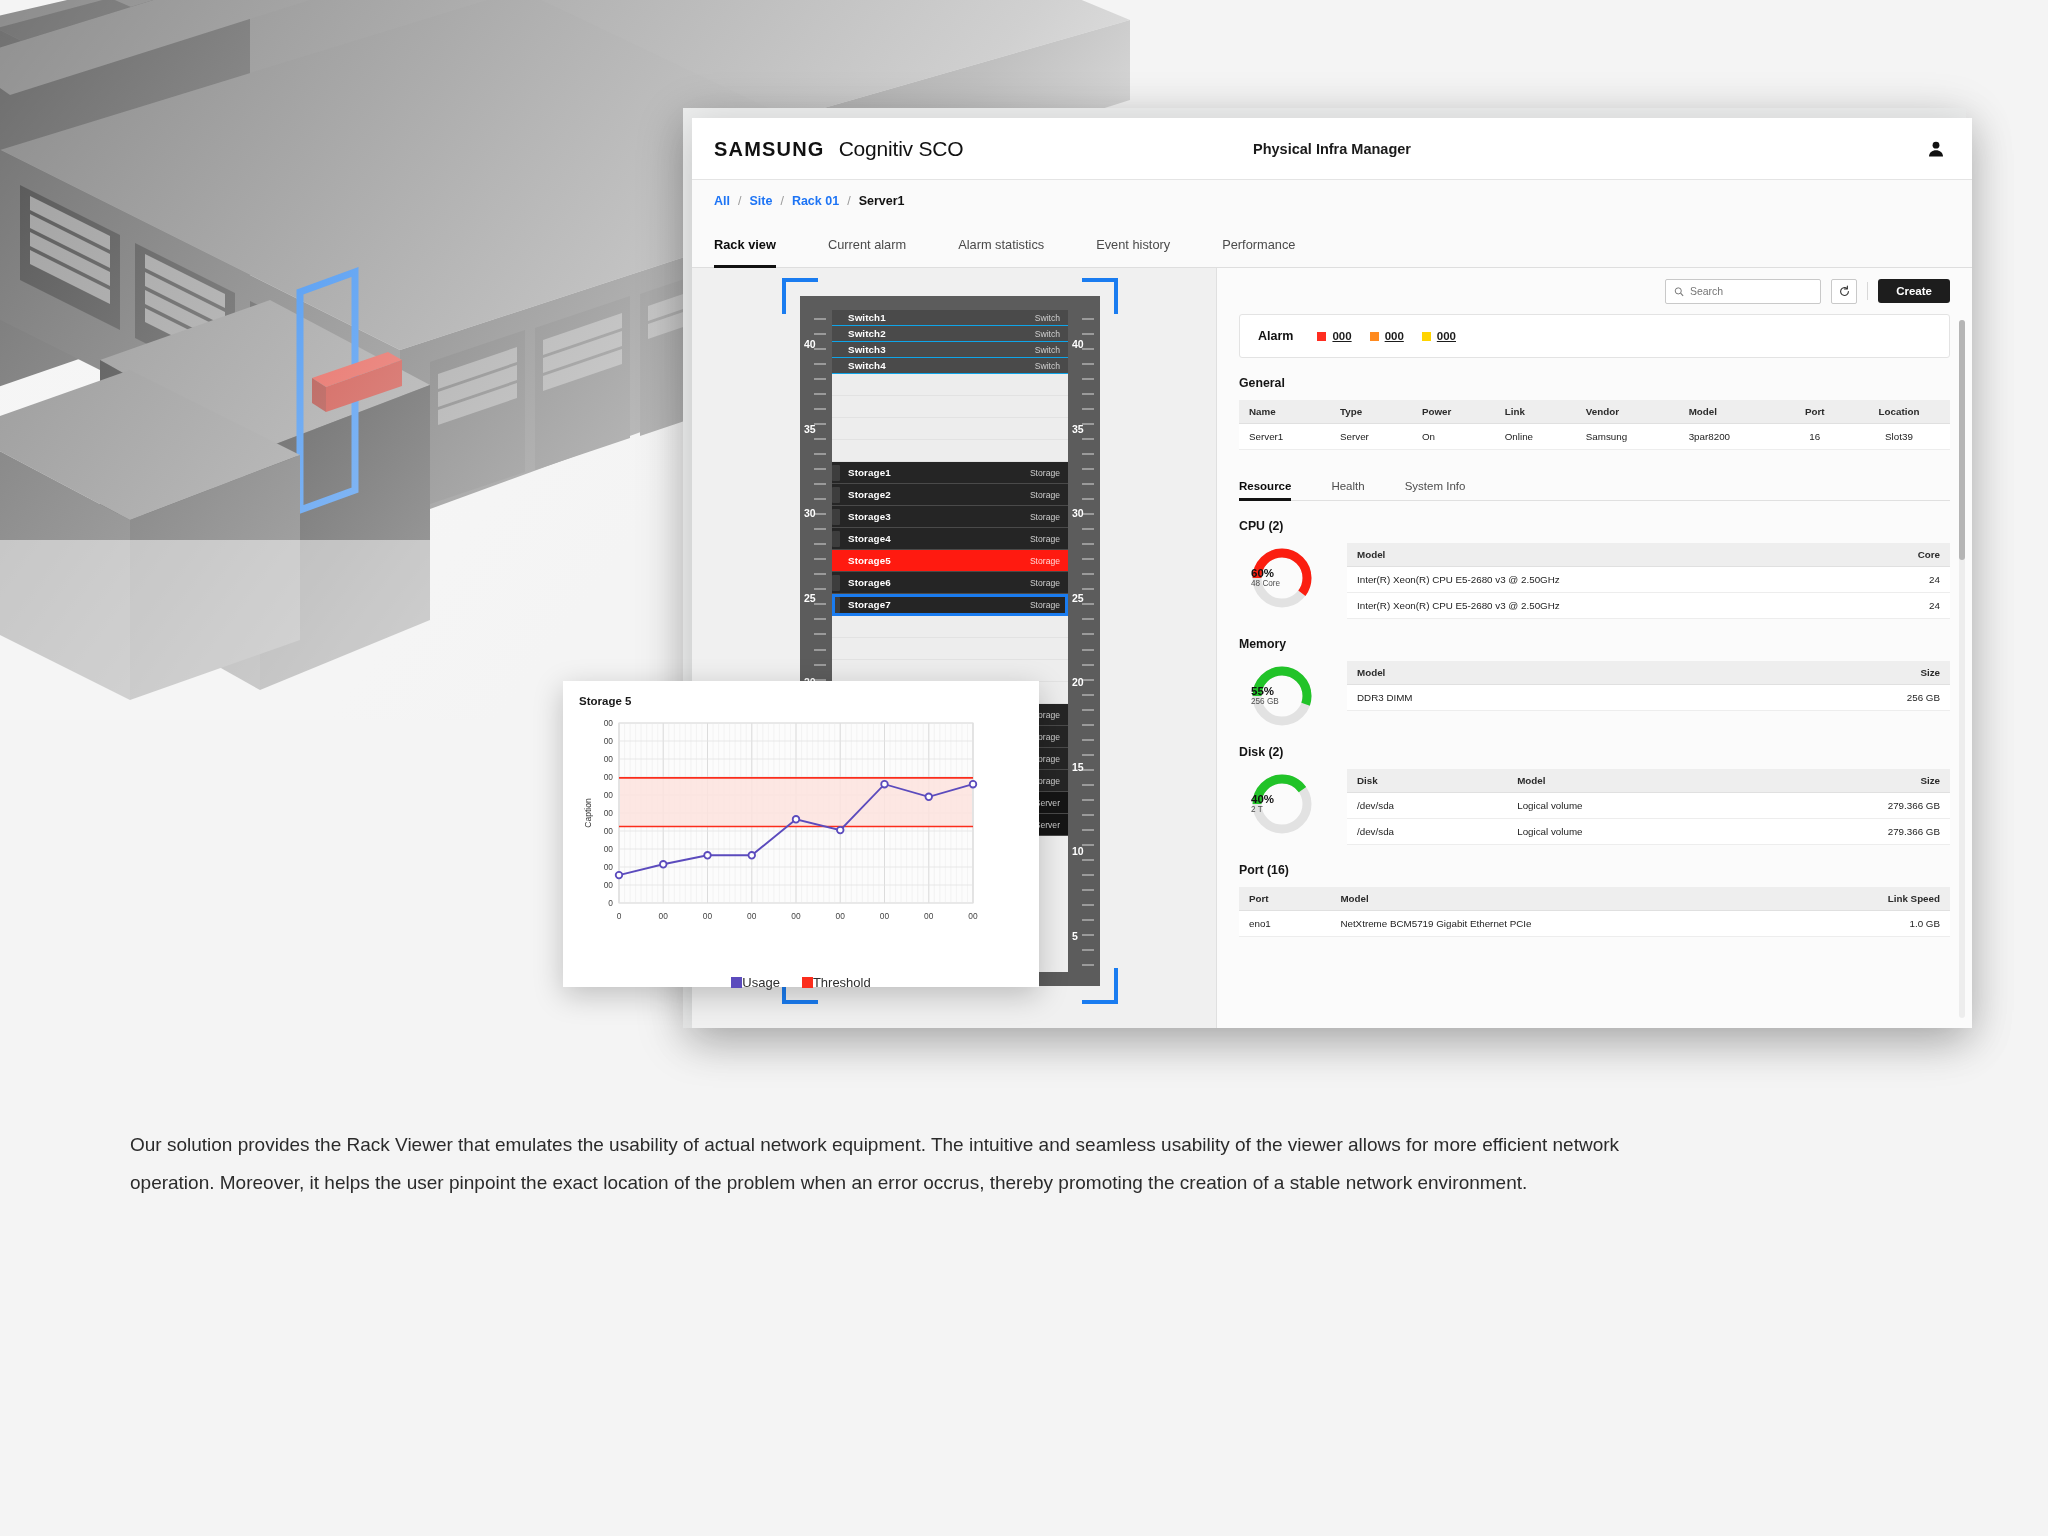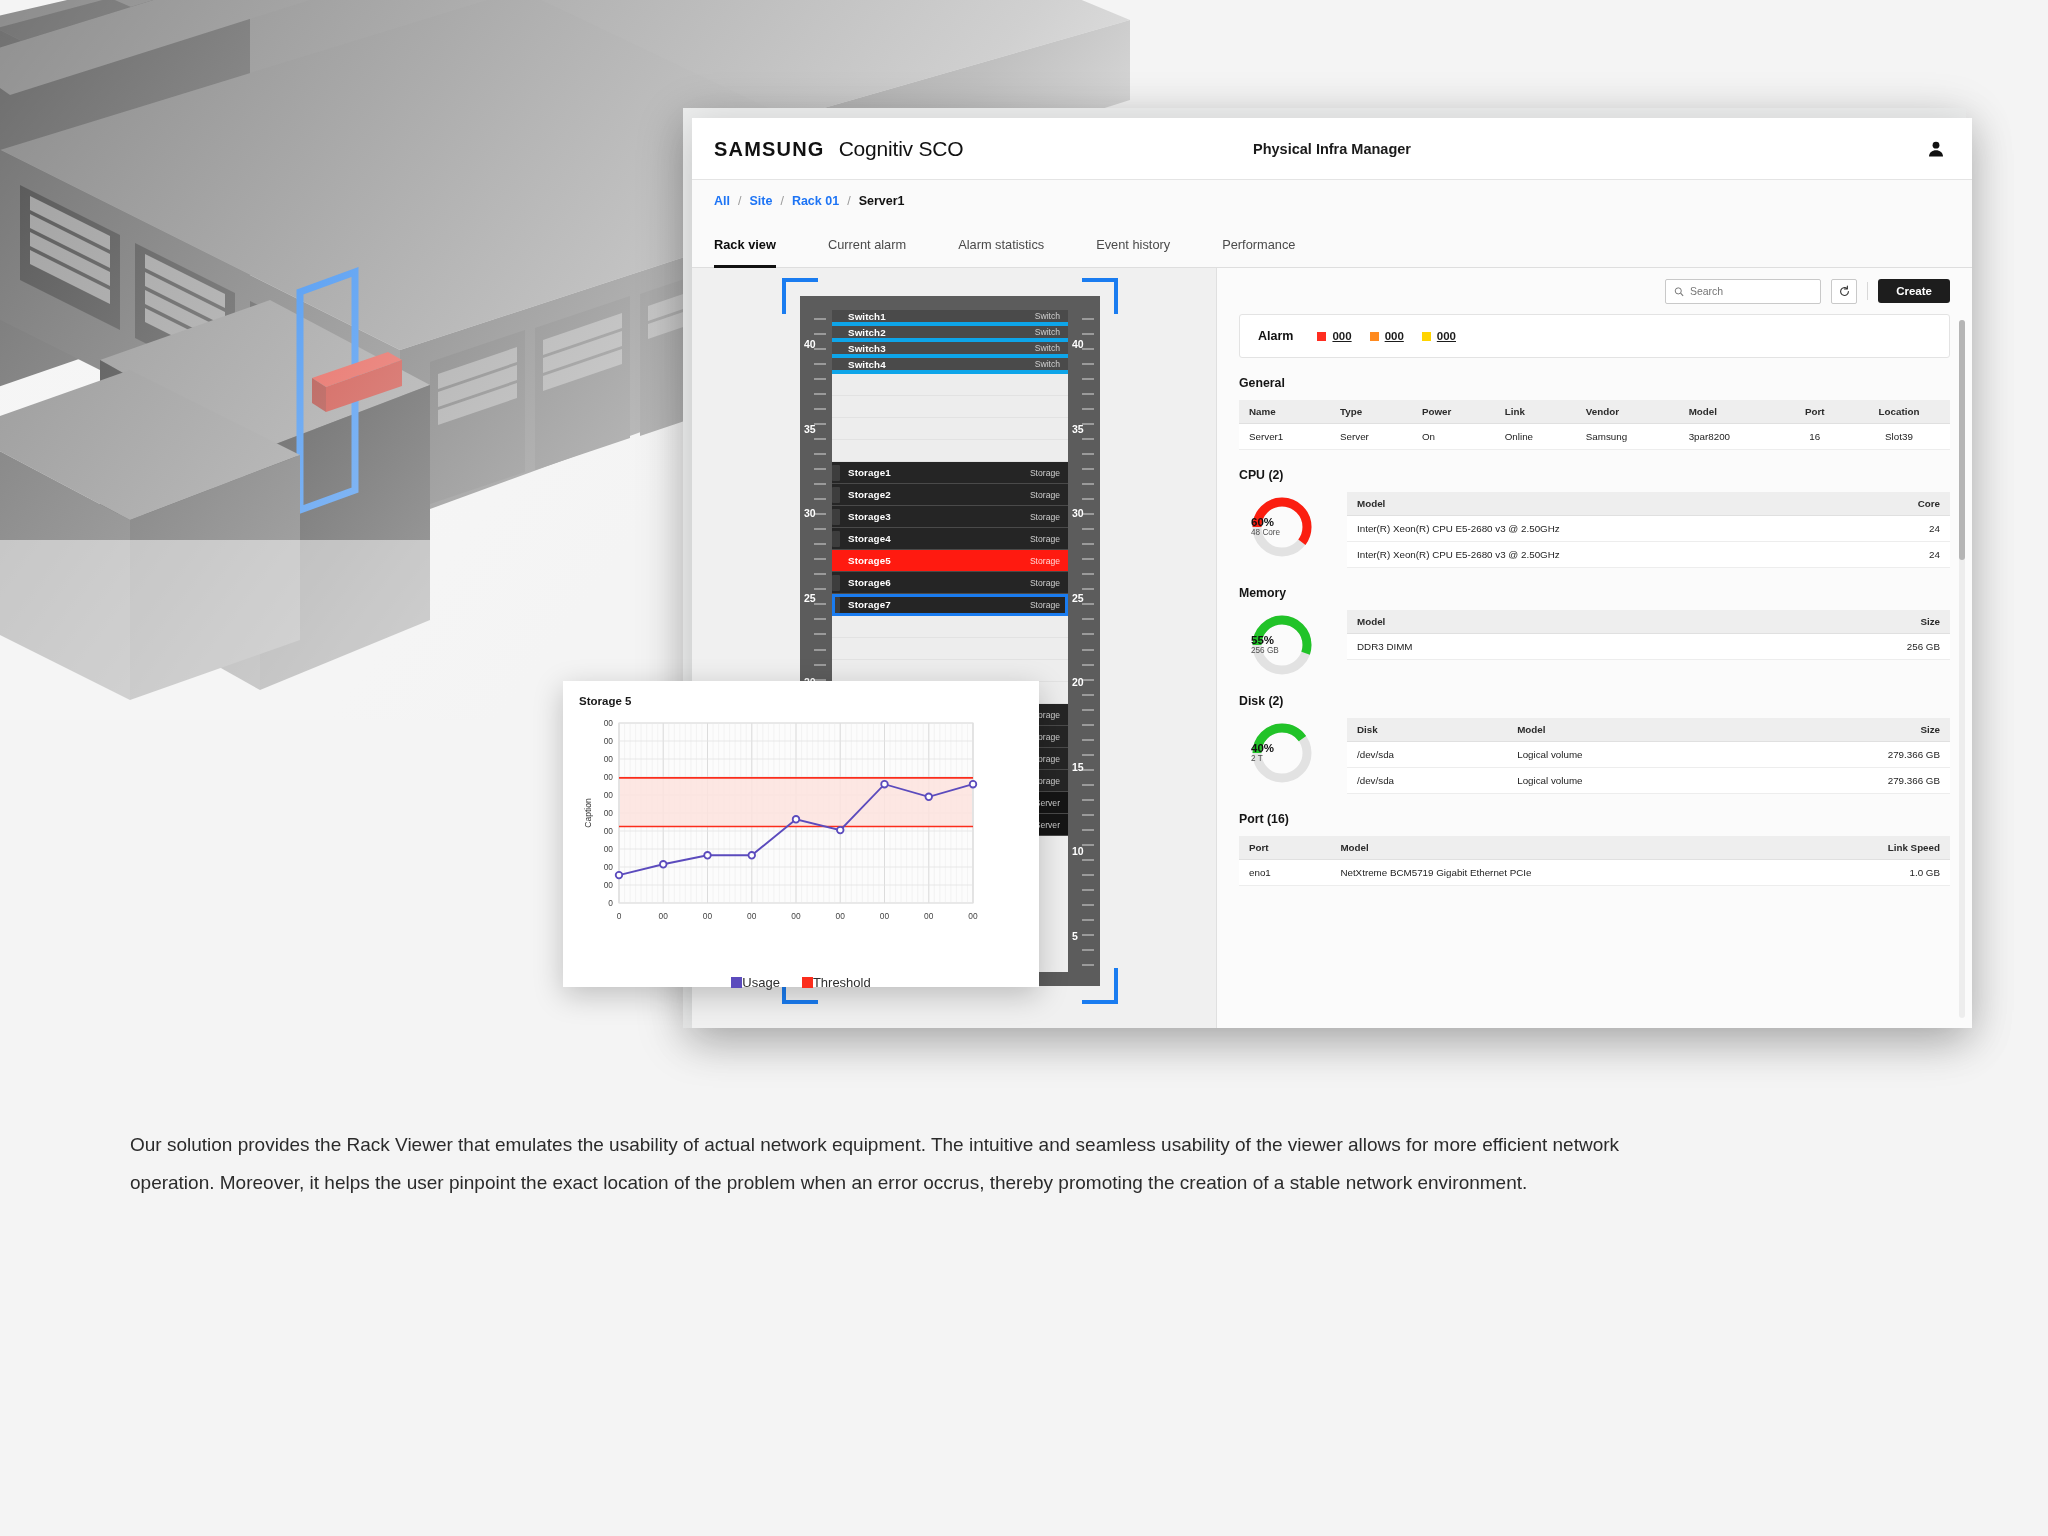--- a/index.html
+++ b/index.html
@@ -89,21 +89,21 @@
   }
   .ruler .tickmark { position:absolute; right:6px; width:12px; height:2px; background:#9a9a9a; }
   .ruler .ticknum { position:absolute; right:4px; transform:translateY(-50%); font-size:10.5px; }
   .rack-slots { flex:1; background:#efefef; position:relative; display:flex; flex-direction:column; }
 
   .unit { height:16px; position:relative; display:flex; align-items:center;
           font-size:9.5px; color:#fff; }
   .unit .led { width:8px; height:100%; background:#4b4b4b; flex:none; margin-right:8px; }
   .unit .u-name { font-weight:700; font-size:9.8px; letter-spacing:0.1px; }
   .unit .u-type { margin-left:auto; padding-right:8px; font-size:8.6px; color:#cfcfcf; }
-  .unit.switch { background:#4a4a4a; border-bottom:4px solid #0ea5e9; }
+  .unit.switch { background:#4a4a4a; border-bottom:1px solid #0ea5e9; }
   .unit.storage { background:#252525; height:22px; border-bottom:1px solid #4a4a4a; }
   .unit.storage .led { background:#3d3d3d; height:16px; border-radius:1px; }
   .unit.server { background:#151515; height:22px; border-bottom:1px solid #4a4a4a; }
   .unit.server .led { background:#3d3d3d; height:16px; border-radius:1px; }
   .unit.alarm { background:#ff1a10; }
   .unit.alarm .led { background:#ff1a10; }
   .unit.alarm .u-type { color:#ffd9d7; }
   .unit.selected { outline:3px solid #1a7cf0; outline-offset:-3px; z-index:3; }
   .unit.empty { background:#ededed; height:22px; border-bottom:1px solid #e2e2e2; }
 
@@ -624,20 +624,25 @@
                   <td>On</td>
                   <td>Online</td>
                   <td>Samsung</td>
                   <td>3par8200</td>
                   <td class="ctr">16</td>
                   <td class="ctr">Slot39</td>
                 </tr>
               </tbody>
           </table>
 
+          <div class="subtabs">
+            <div class="subtab active">Resource</div>
+            <div class="subtab">Health</div>
+            <div class="subtab">System Info</div>
+          </div>
 
           <div class="sec-title">CPU (2)</div>
           <div class="res-block">
             <div class="donut-wrap">
               <div class="donut">
                 <svg width="62" height="62" viewBox="0 0 62 62">
                   <circle cx="31" cy="31" r="25" fill="none" stroke="#e2e2e2" stroke-width="9"></circle>
                   <circle id="cpu-arc" cx="31" cy="31" r="25" fill="none" stroke="#fb1e10" stroke-width="9" stroke-dasharray="94.24777960769379 157.07963267948966" transform="rotate(-90 31 31)"></circle>
                 </svg>
                 <div class="center">

